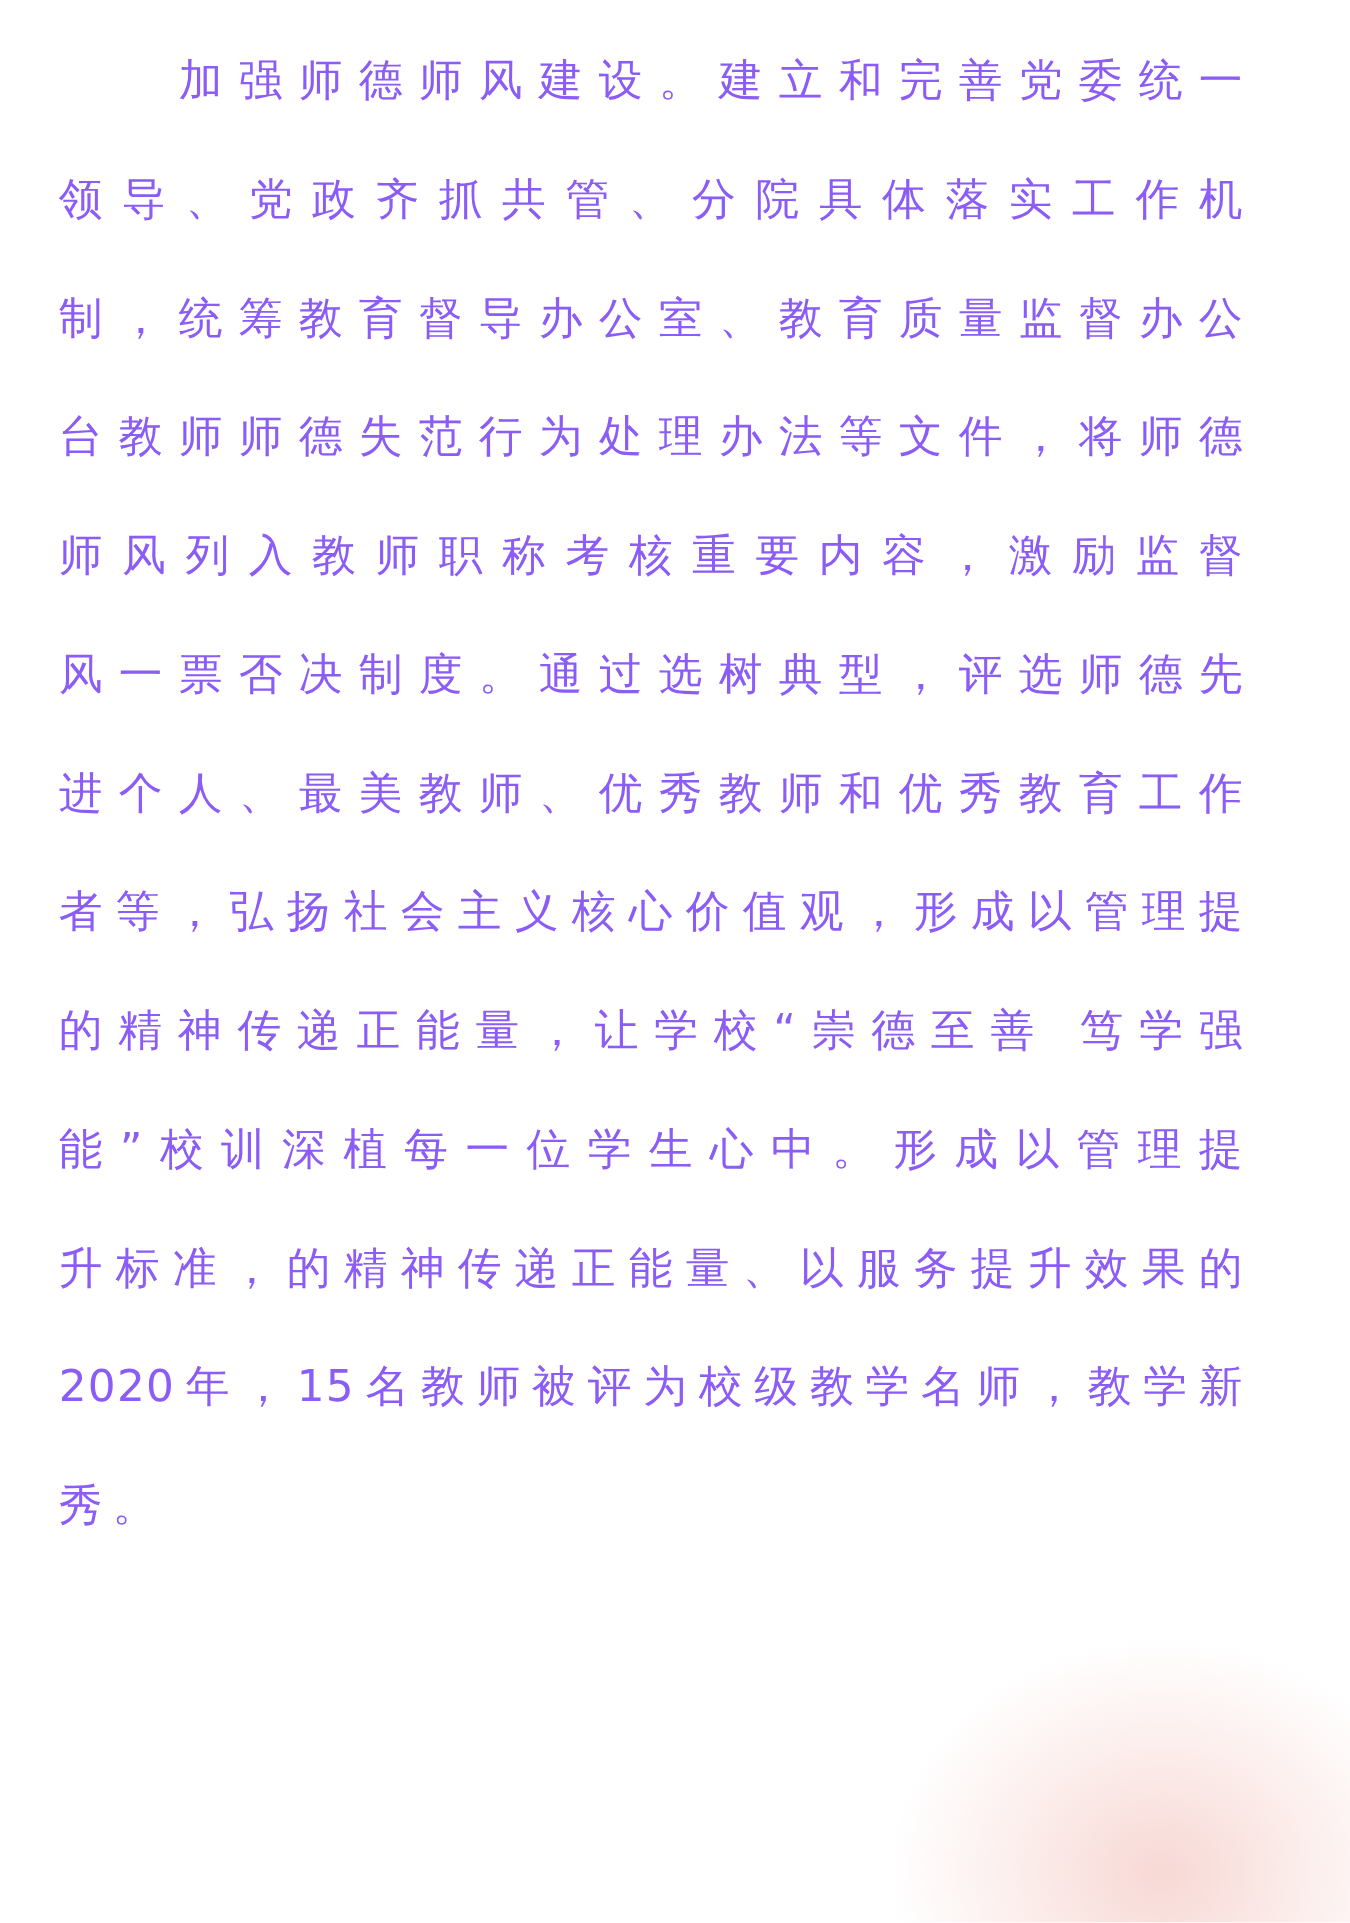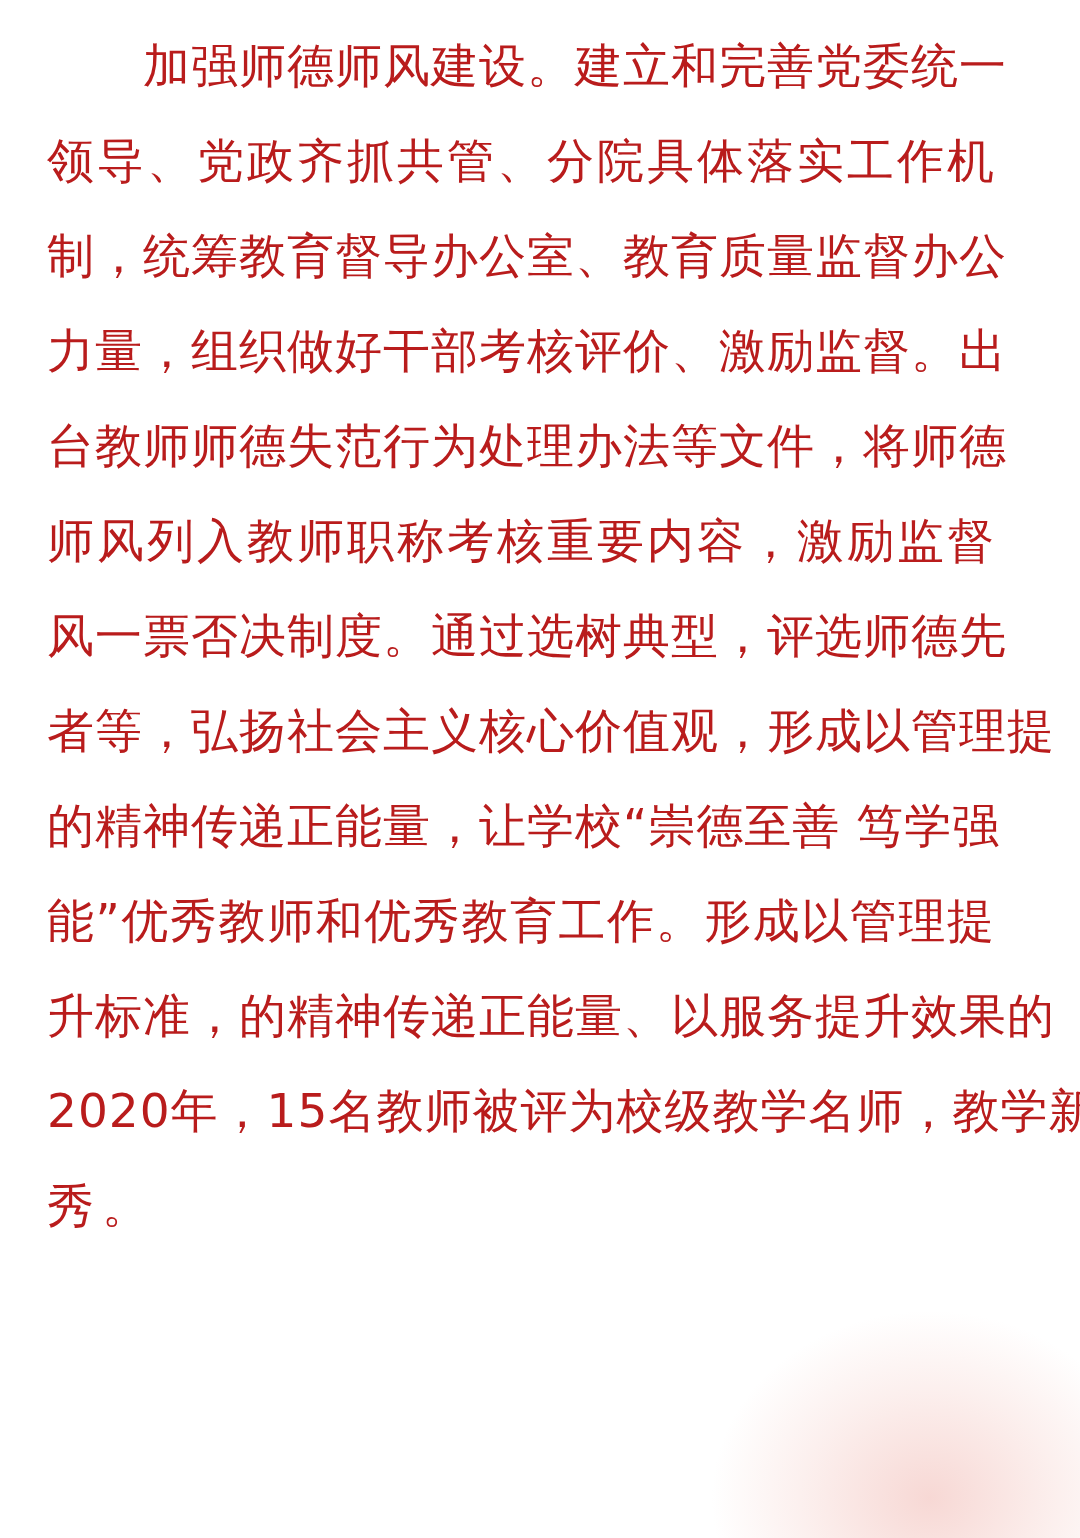--- a/index.html
+++ b/index.html
@@ -31,22 +31,22 @@
   }
   .text-column {
     position: absolute;
     top: 18px;
     left: 47px;
     width: 948px;
   }
   .text-line {
     height: 95px;
     line-height: 95px;
-    font-size: 47px;
-    color: #b91c1c;
+    font-size: 35px;
+    color: #8b5cf6;
     text-align: justify;
     text-align-last: justify;
     text-justify: inter-ideograph;
     white-space: nowrap;
     letter-spacing: 1px;
   }
   .text-line.indent {
     padding-left: 96px;
   }
   .text-line.no-justify {
@@ -58,24 +58,24 @@
 </head>
 <body>
 
 <div class="page">
   <div class="corner-glow"></div>
 
   <div class="text-column">
     <div class="text-line indent">加强师德师风建设。建立和完善党委统一</div>
     <div class="text-line">领导、党政齐抓共管、分院具体落实工作机</div>
     <div class="text-line">制，统筹教育督导办公室、教育质量监督办公</div>
-    <div class="text-line">力量，组织做好干部考核评价、激励监督。出</div>
     <div class="text-line">台教师师德失范行为处理办法等文件，将师德</div>
     <div class="text-line">师风列入教师职称考核重要内容，激励监督</div>
     <div class="text-line">风一票否决制度。通过选树典型，评选师德先</div>
+    <div class="text-line">进个人、最美教师、优秀教师和优秀教育工作</div>
     <div class="text-line">者等，弘扬社会主义核心价值观，形成以管理提</div>
     <div class="text-line">的精神传递正能量，让学校“崇德至善 笃学强</div>
-    <div class="text-line">能”优秀教师和优秀教育工作。形成以管理提</div>
+    <div class="text-line">能”校训深植每一位学生心中。形成以管理提</div>
     <div class="text-line">升标准，的精神传递正能量、以服务提升效果的</div>
     <div class="text-line">2020年，15名教师被评为校级教学名师，教学新</div>
     <div class="text-line no-justify">秀。</div>
   </div>
 </div>
 
 </body></html>

